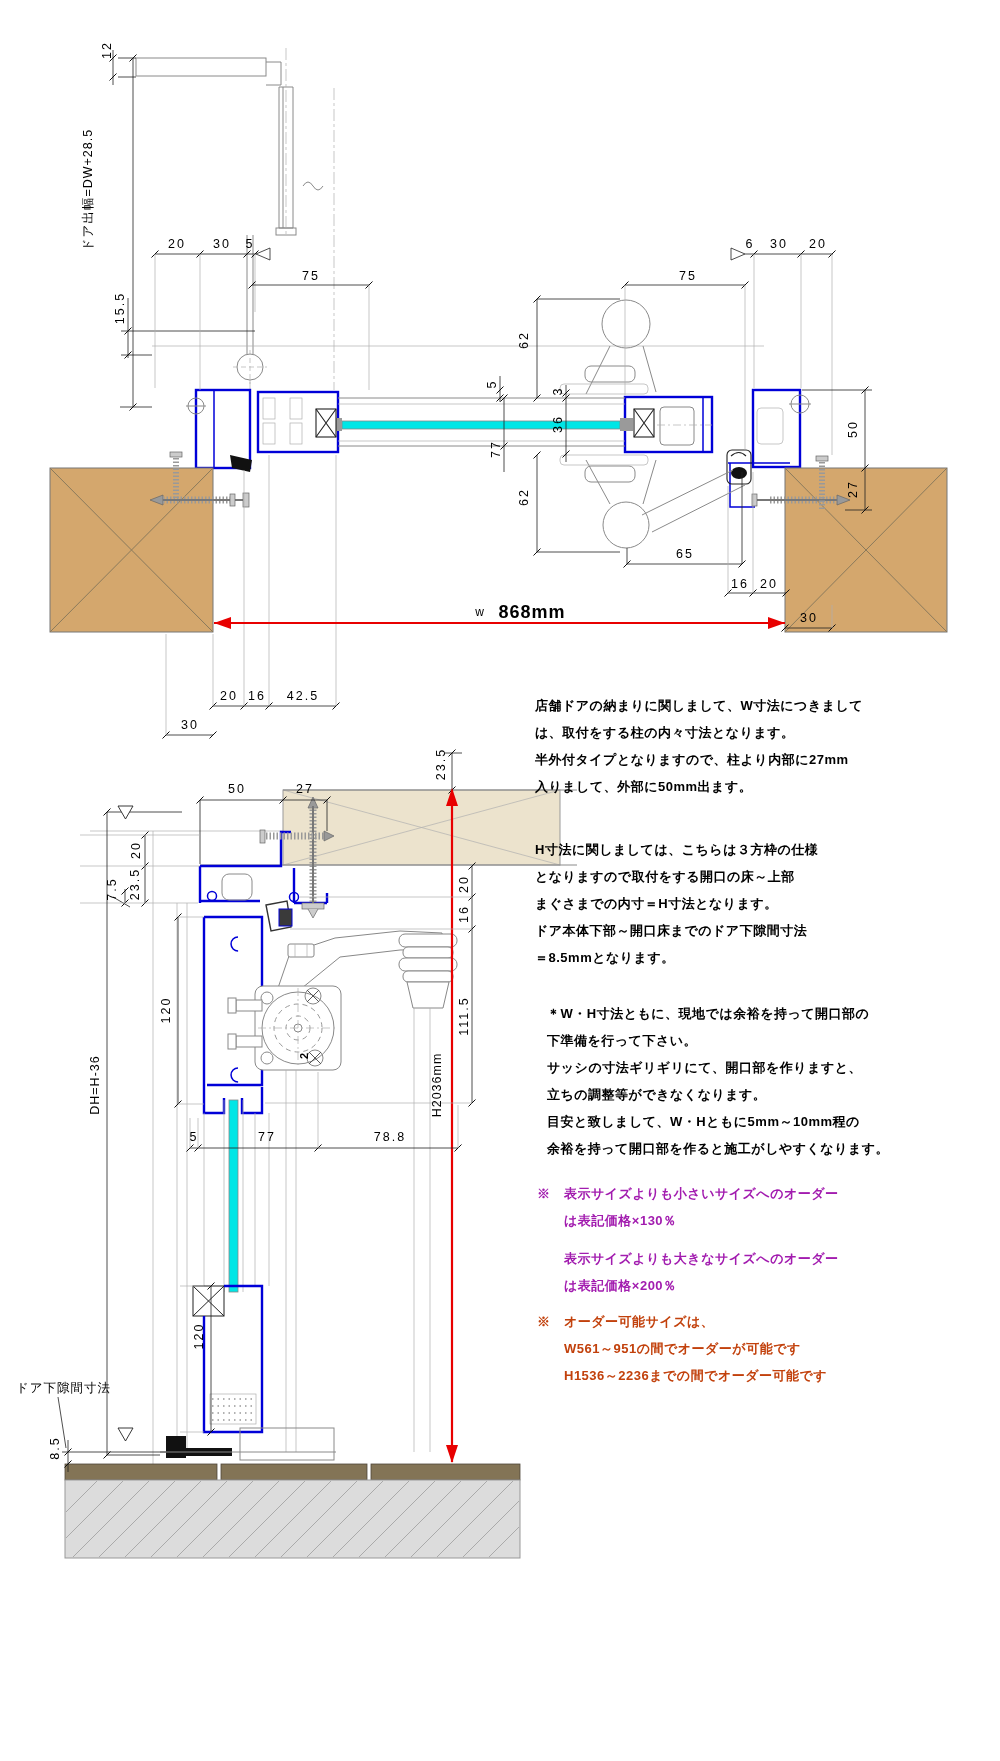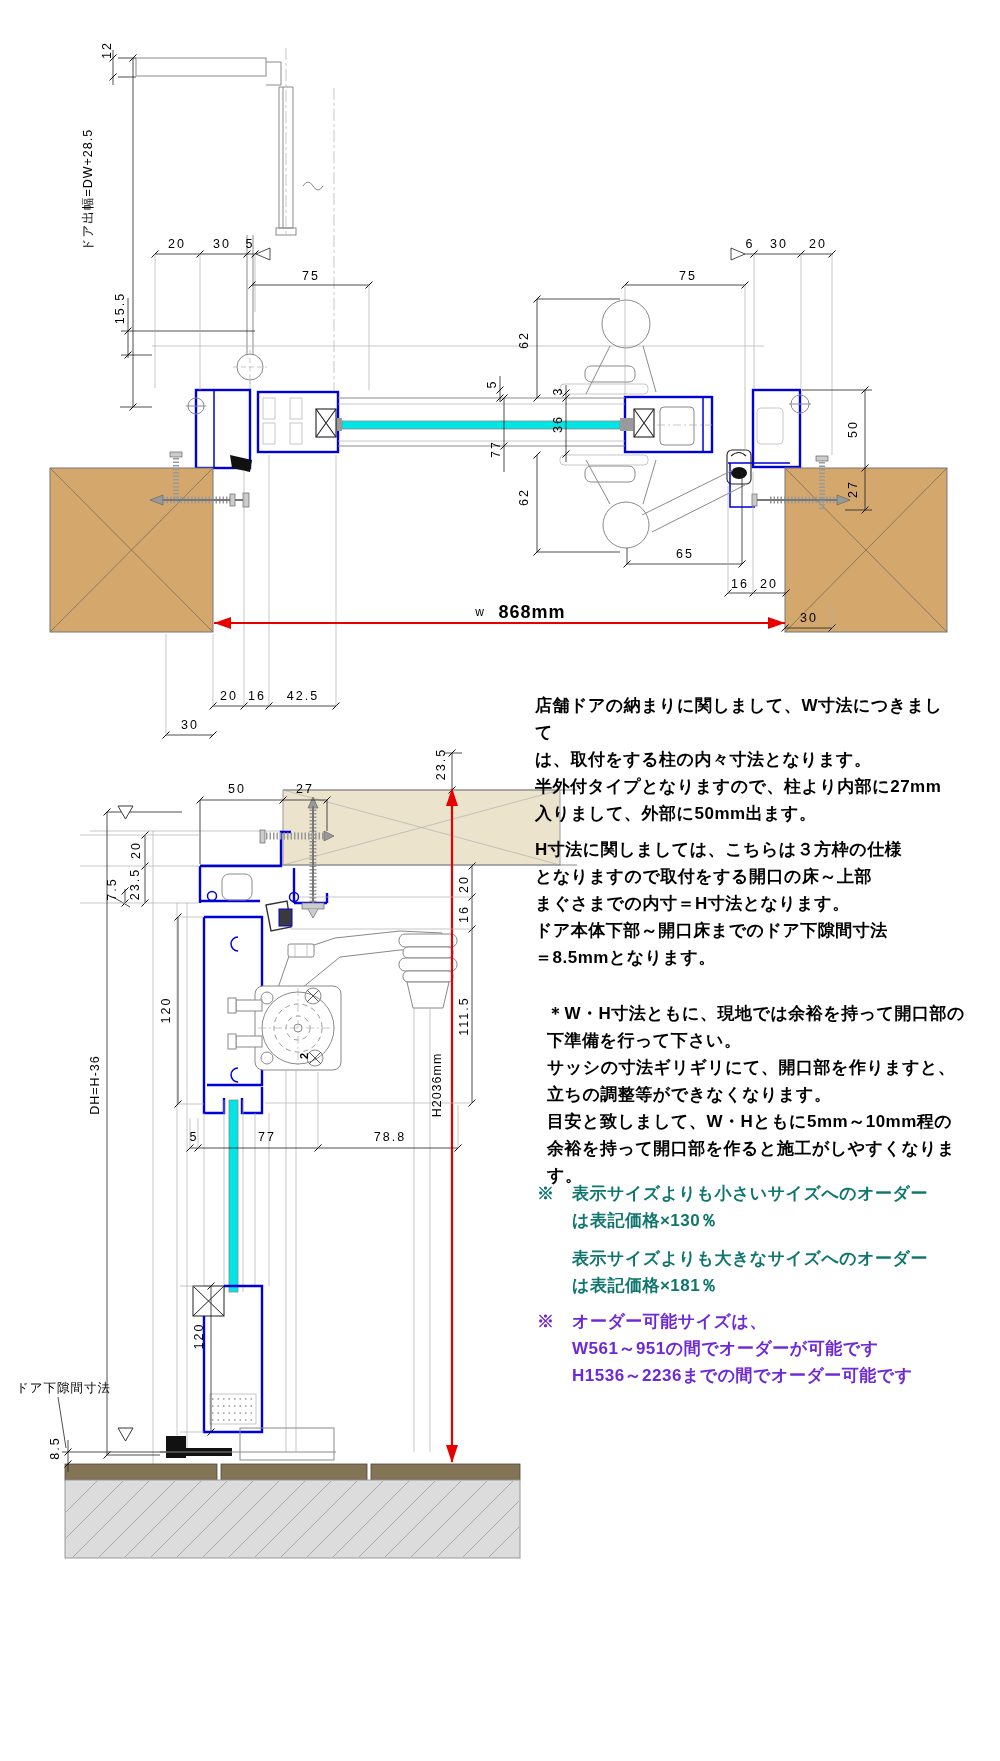--- a/index.html
+++ b/index.html
@@ -15,23 +15,23 @@
   .tk{stroke:#111;stroke-width:1;fill:none}
   .red{stroke:#e80000;stroke-width:2.2;fill:none}
   .dsh{stroke:#999;fill:none;stroke-dasharray:5 4}
   text{font-family:"Liberation Sans","DejaVu Sans",sans-serif;fill:#000}
   .dt{font-size:12.5px;letter-spacing:2px}
   .dtj{font-size:12.5px;letter-spacing:1px}
   .dts{font-size:12px;letter-spacing:1px}
   .dtb{font-size:18px;font-weight:bold;letter-spacing:1px}
   .dt2{font-size:11px;font-weight:bold}
   
-  .note{position:absolute;white-space:pre-line;font-weight:bold;font-size:17px;line-height:27px;color:#000;letter-spacing:.5px;width:420px}
-  .note.red{color:#0f766e}
-  .note.blue{color:#6d28d9}
+  .note{position:absolute;white-space:pre-line;font-weight:bold;font-size:13px;line-height:27px;color:#000;letter-spacing:.5px;width:420px}
+  .note.red{color:#a21caf}
+  .note.blue{color:#c2410c}
 </style>
 </head>
 <body>
 
 <svg width="1000" height="1761" viewBox="0 0 1000 1761">
   <defs>
     <clipPath id="slabclip">
         <rect x="66" y="1481" width="453" height="76"></rect>
       </clipPath>
   </defs>
@@ -375,16 +375,16 @@
 ＝8.5mmとなります。</div>
 <div class="note" style="left:547px;top:1000px">＊W・H寸法ともに、現地では余裕を持って開口部の
 下準備を行って下さい。
 サッシの寸法ギリギリにて、開口部を作りますと、
 立ちの調整等ができなくなります。
 目安と致しまして、W・Hともに5mm～10mm程の
 余裕を持って開口部を作ると施工がしやすくなります。</div>
 <div class="note red" style="left:537px;top:1180px">※　表示サイズよりも小さいサイズへのオーダー
 　　は表記価格×130％</div>
 <div class="note red" style="left:537px;top:1245px">　　表示サイズよりも大きなサイズへのオーダー
-　　は表記価格×181％</div>
+　　は表記価格×200％</div>
 <div class="note blue" style="left:537px;top:1308px">※　オーダー可能サイズは、
 　　W561～951の間でオーダーが可能です
 　　H1536～2236までの間でオーダー可能です</div>
 
 </body></html>

